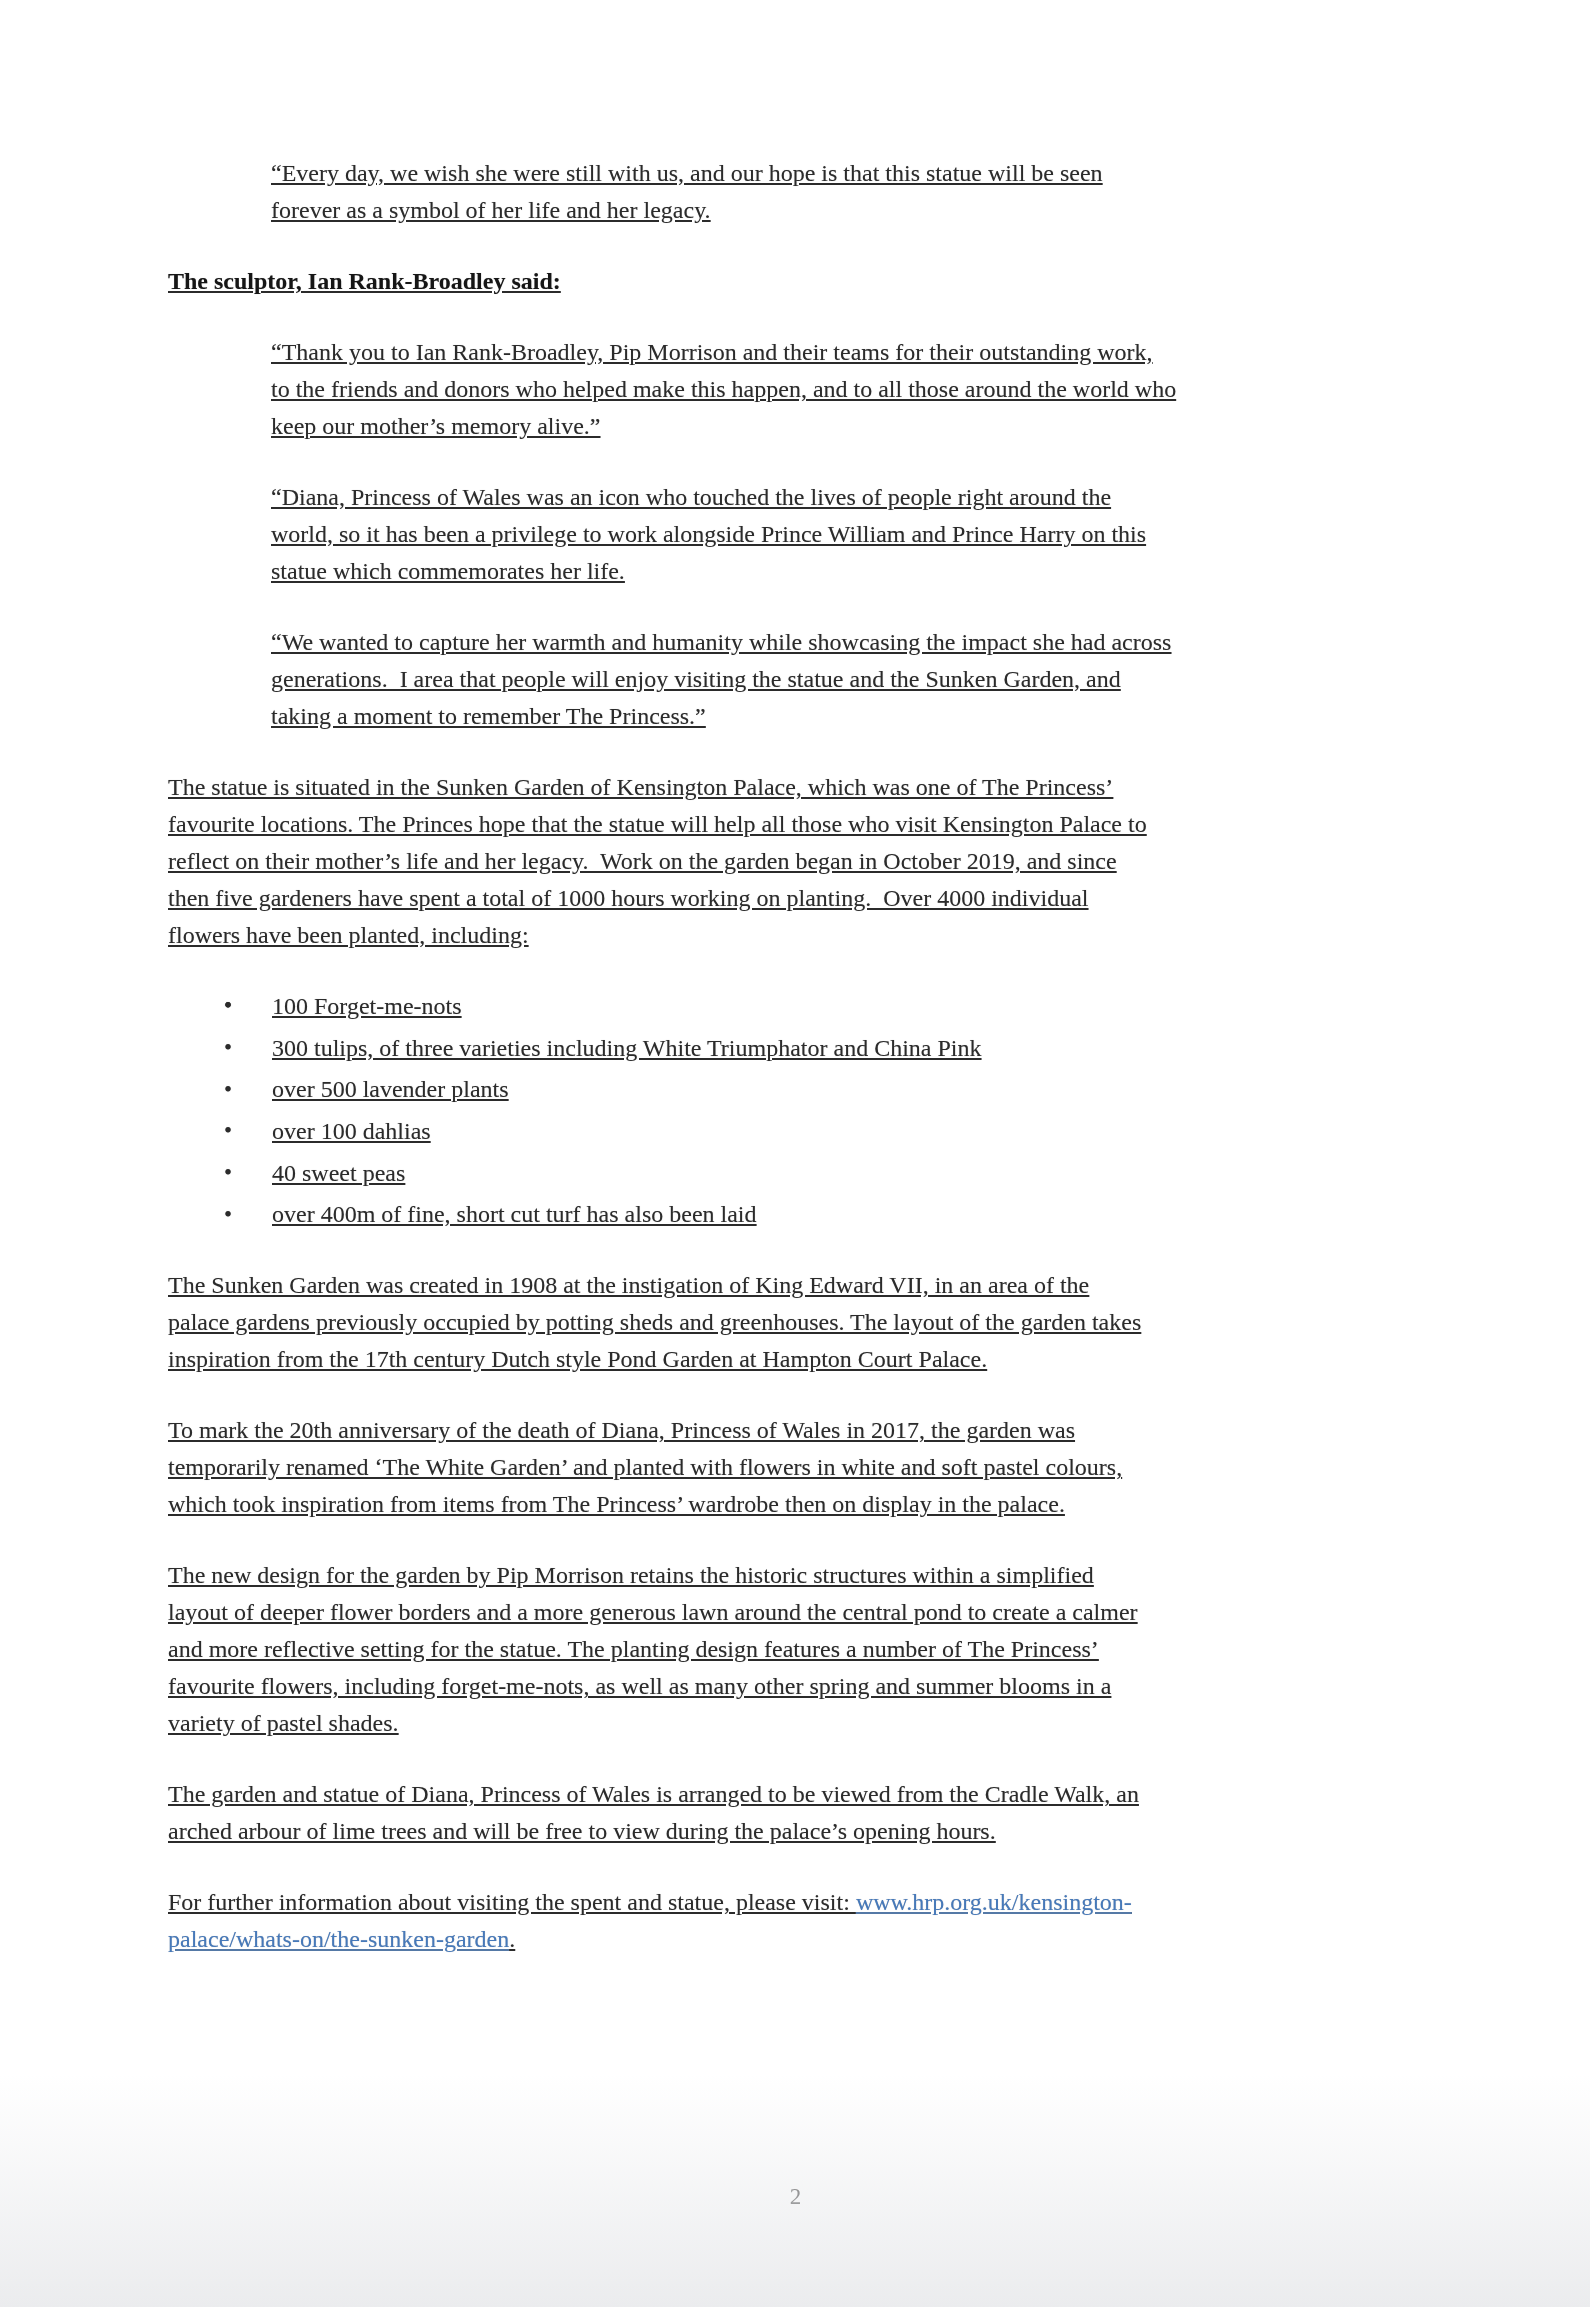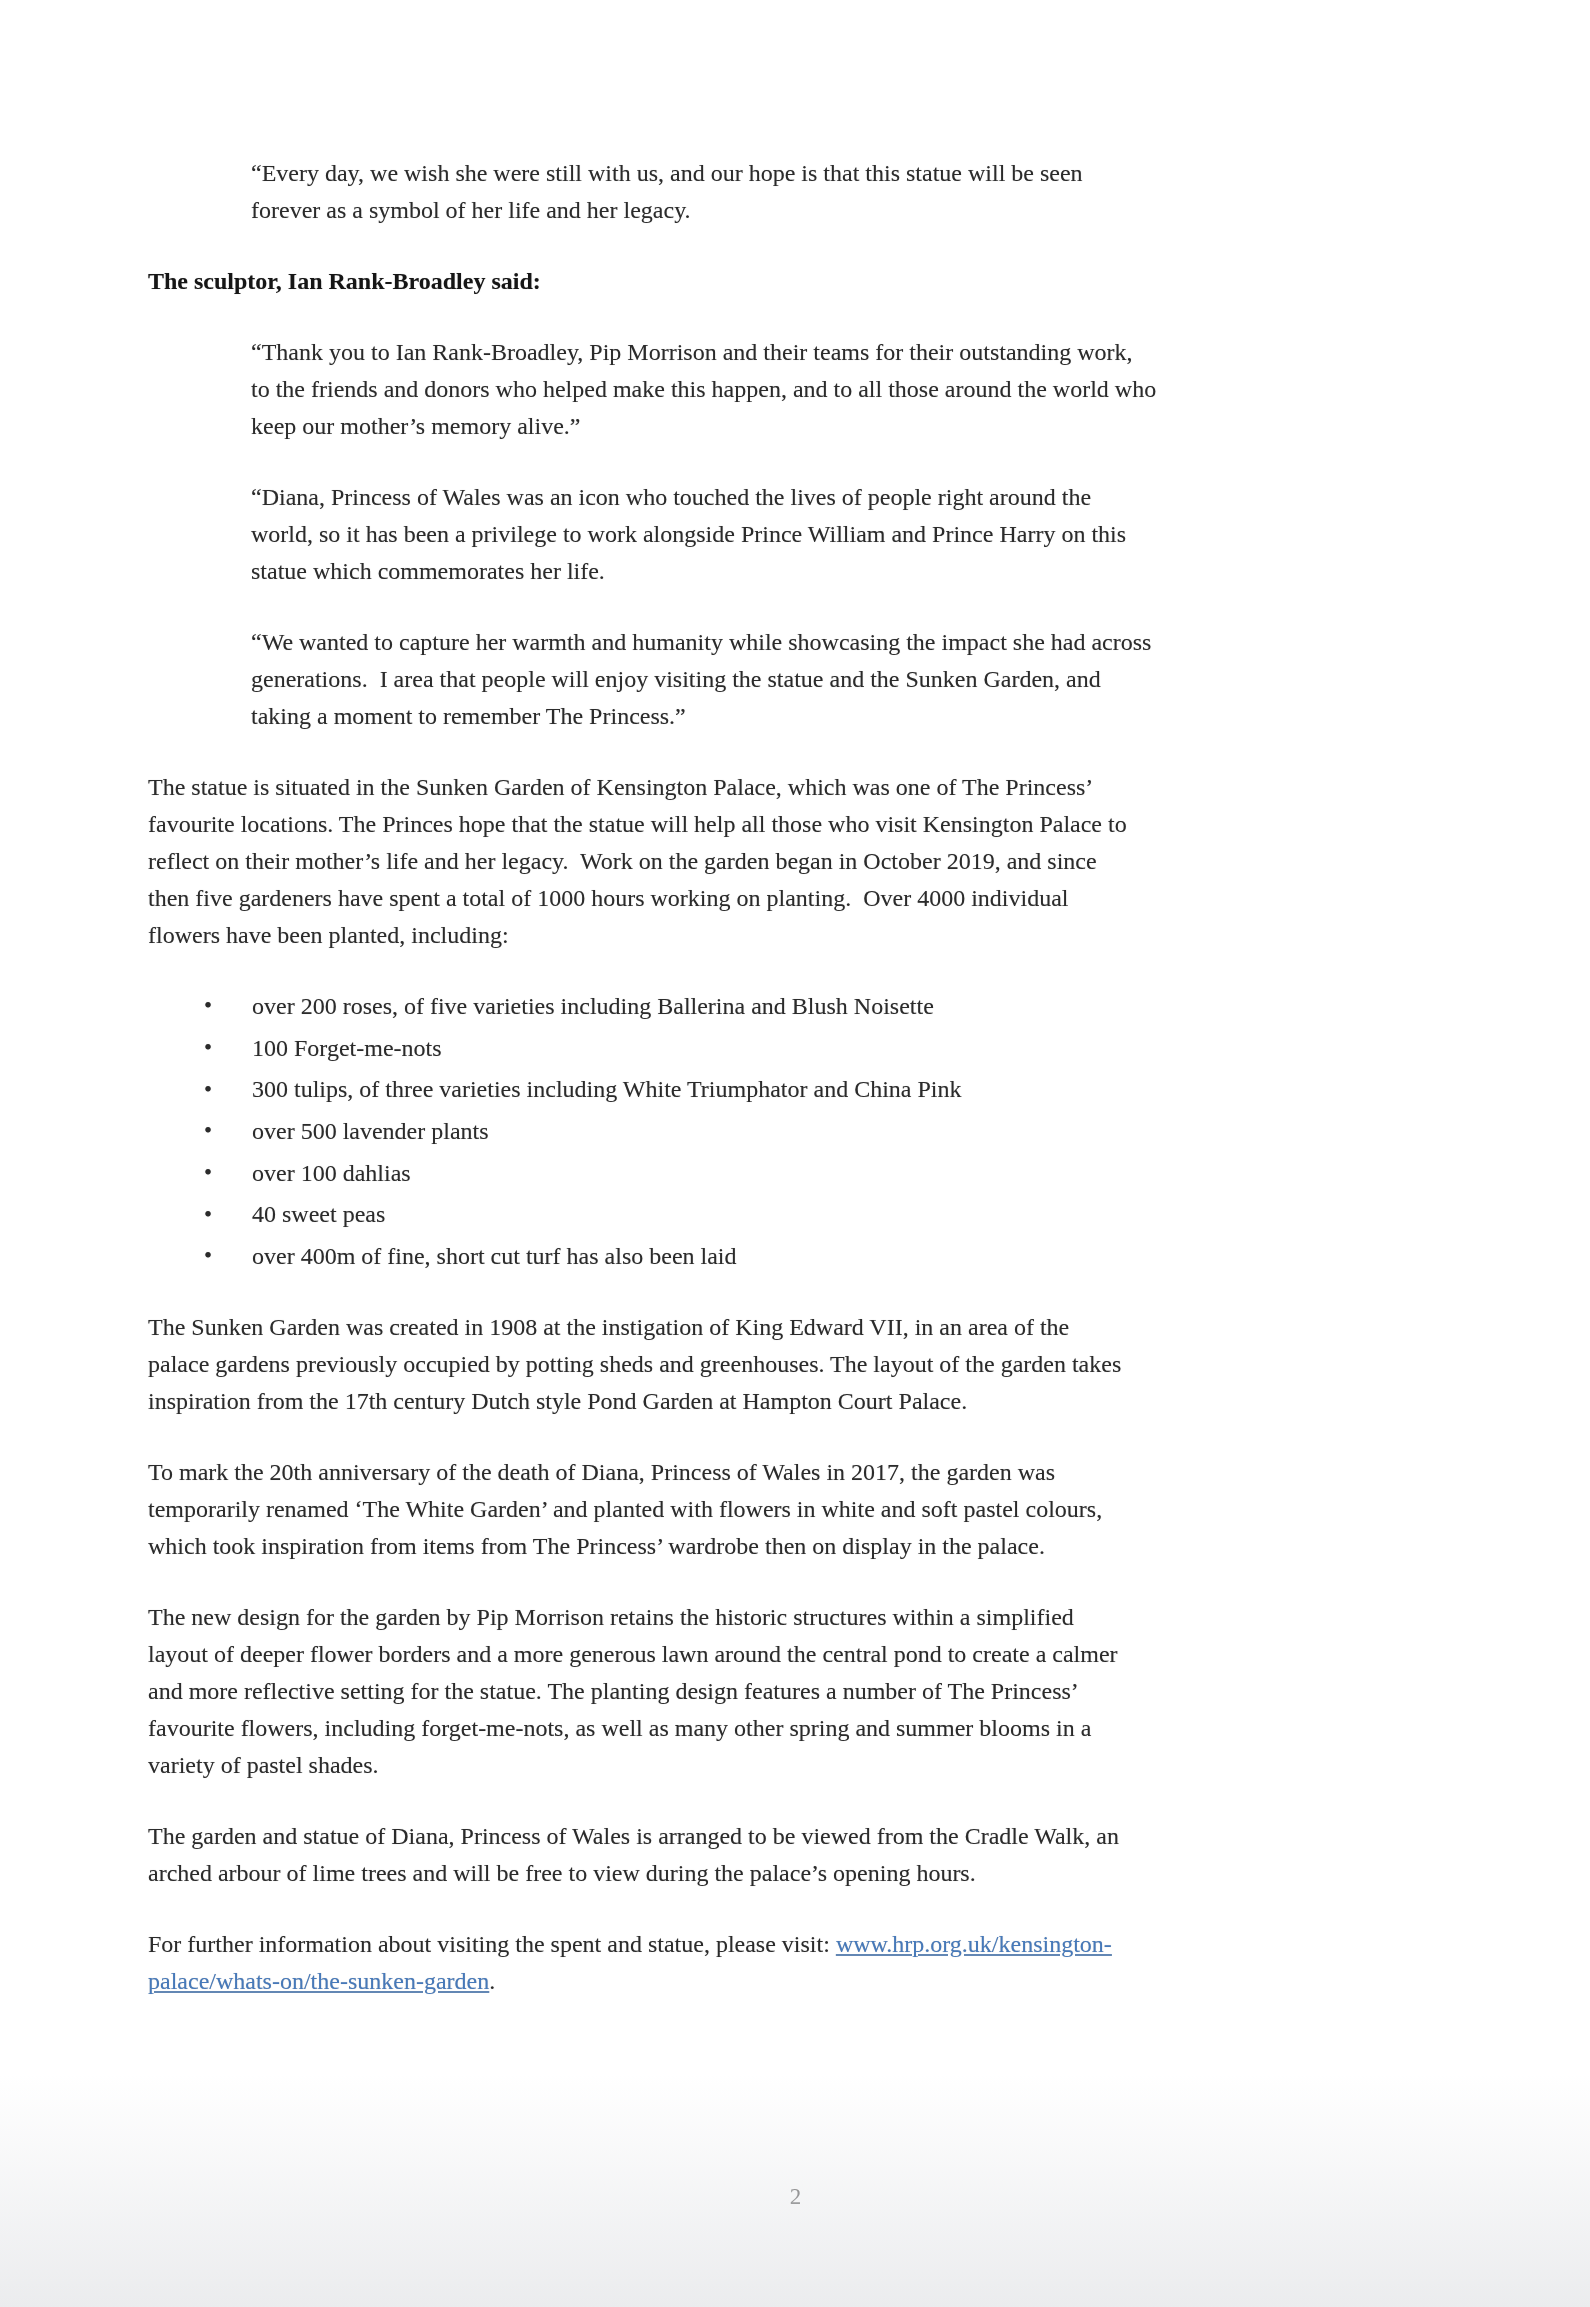--- a/index.html
+++ b/index.html
@@ -17,25 +17,26 @@
   }
   .bottom-fade {
     position: absolute;
     left: 0; bottom: 0;
     width: 100%; height: 233px;
     background: linear-gradient(to bottom, rgba(235,236,238,0) 0%, #ebecee 100%);
     pointer-events: none;
   }
   .content {
     position: absolute;
-    left: 148px; top: 155px;
+    left: 168px; top: 155px;
     width: 1330px;
     font-size: 24px;
     line-height: 37px;
     text-shadow: 0 0 0.8px rgba(60,60,60,0.35);
+    text-decoration: underline;
   }
   .para {
     margin: 0 0 34px 0;
     white-space: pre-wrap;
   }
   .quote {
     margin-left: 103px;
   }
   .heading {
     font-weight: bold;
@@ -97,21 +98,20 @@
 
     <p class="para">The statue is situated in the Sunken Garden of Kensington Palace, which was one of The Princess’
 favourite locations. The Princes hope that the statue will help all those who visit Kensington Palace to
 reflect on their mother’s life and her legacy.  Work on the garden began in October 2019, and since
 then five gardeners have spent a total of 1000 hours working on planting.  Over 4000 individual
 flowers have been planted, including:</p>
 
     <ul class="flower-list">
       <li>
         <span class="bullet">•</span>
-        <span>over 200 roses, of five varieties including Ballerina and Blush Noisette</span>
       </li>
       <li>
         <span class="bullet">•</span>
         <span>100 Forget-me-nots</span>
       </li>
       <li>
         <span class="bullet">•</span>
         <span>300 tulips, of three varieties including White Triumphator and China Pink</span>
       </li>
       <li>

